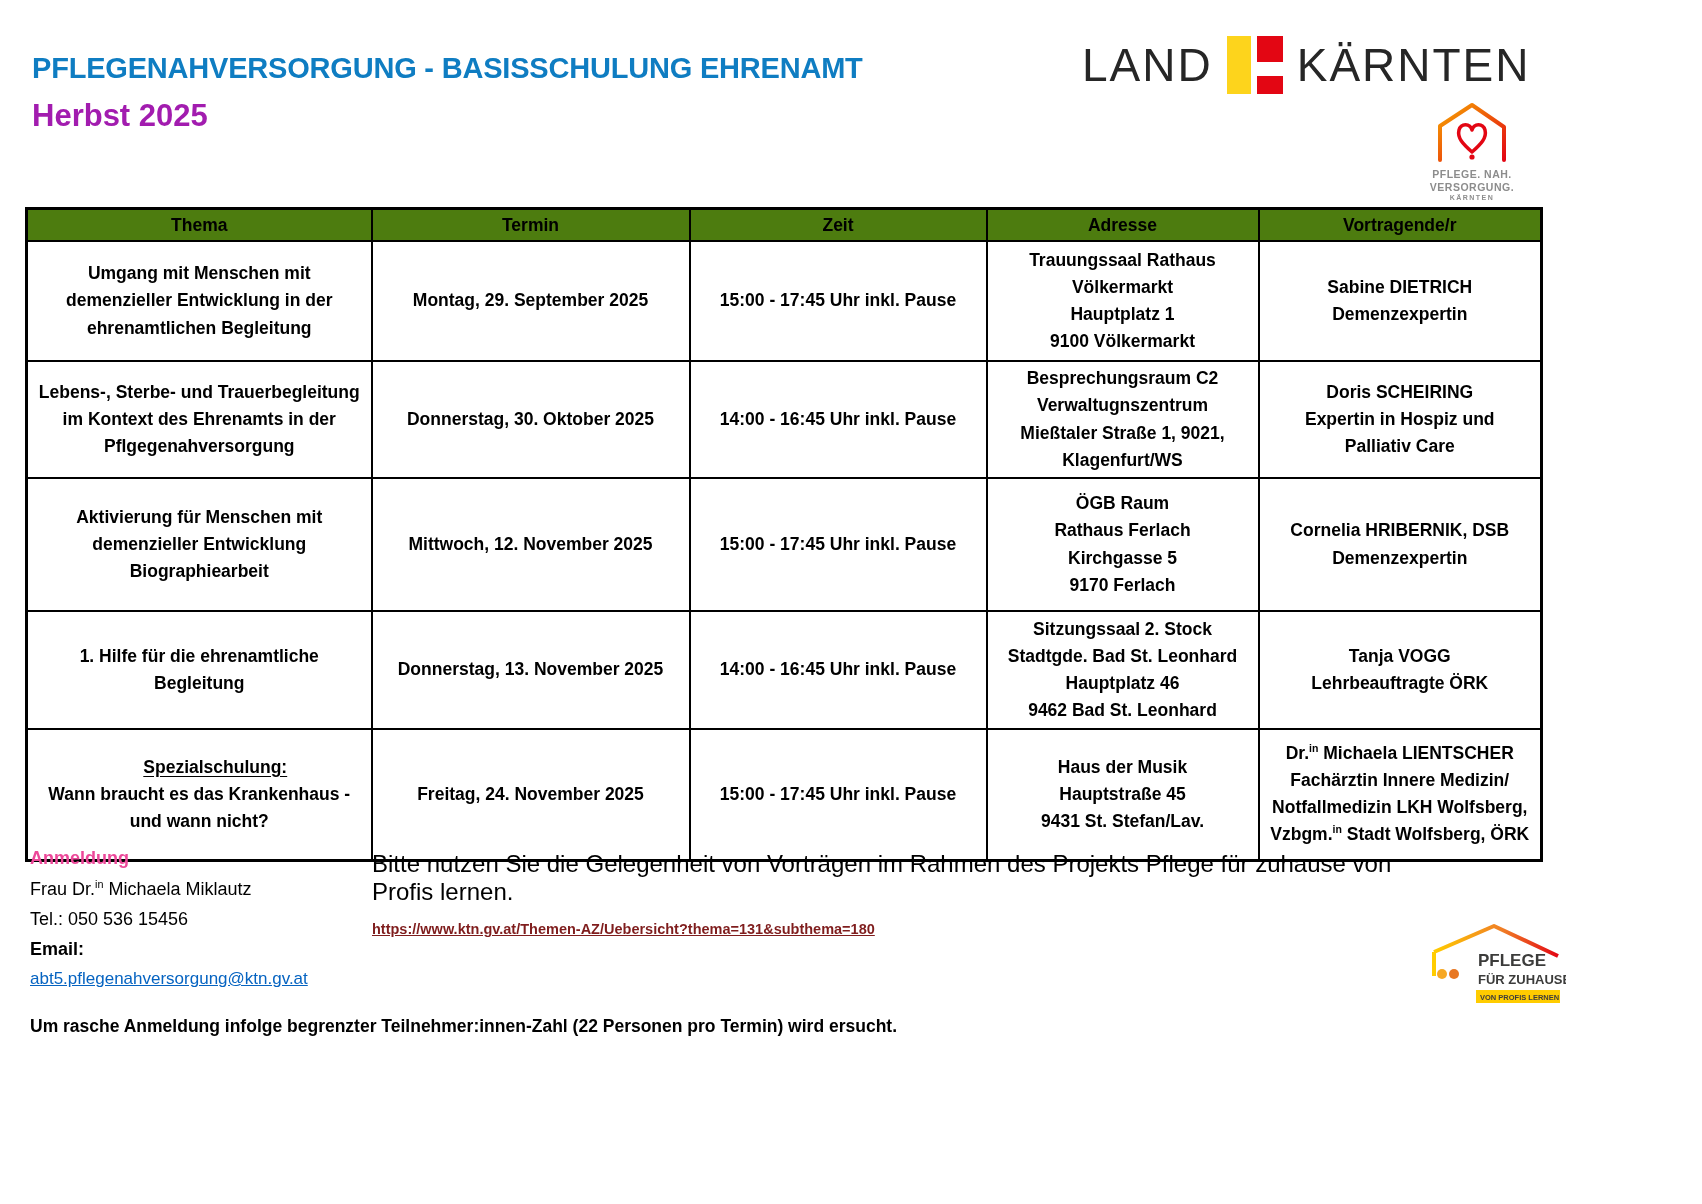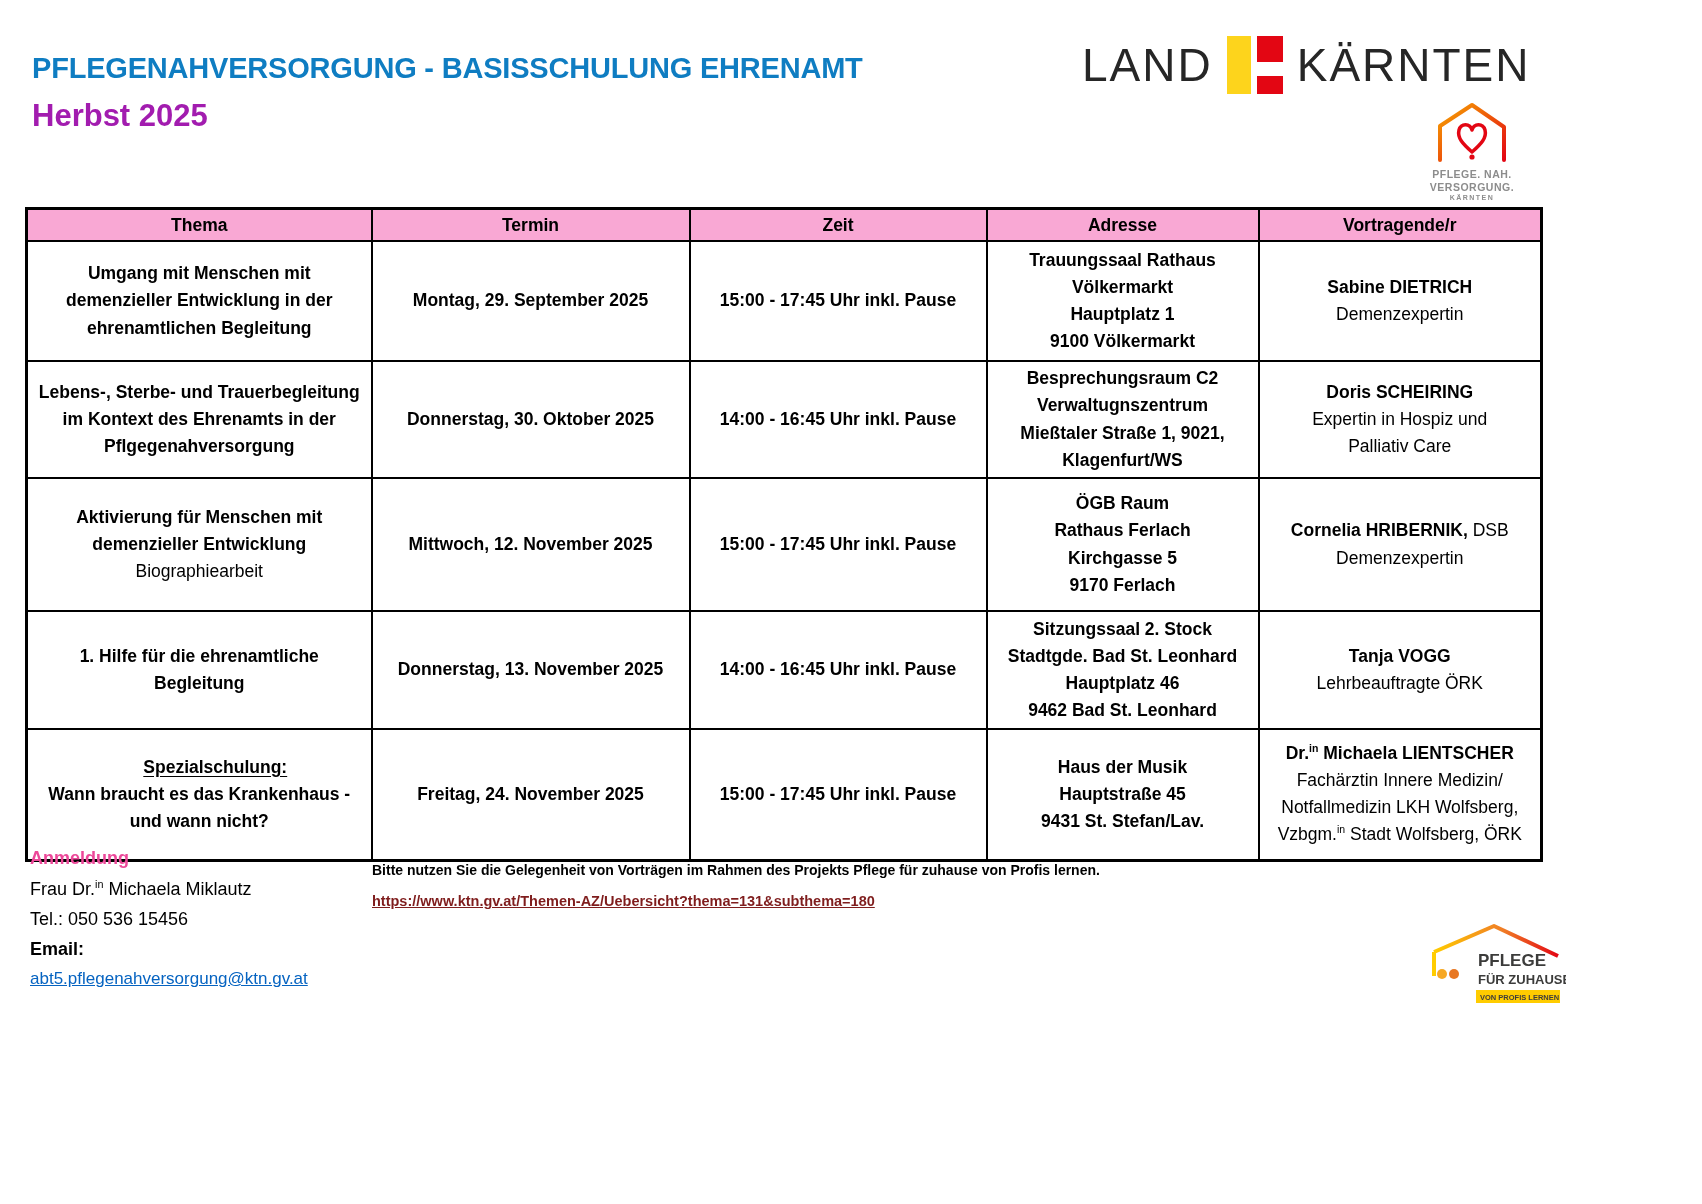--- a/index.html
+++ b/index.html
@@ -34,40 +34,40 @@
     font-size:10.5px; font-weight:bold; color:#8c8c8c; letter-spacing:0.5px; line-height:1.25;
   }
   .pnv-logo .t3 { font-size:7px; font-weight:bold; color:#8c8c8c; letter-spacing:1.5px; }
   
   table.schedule {
     position:absolute; left:25px; top:207px;
     border-collapse:collapse; table-layout:fixed; width:1515px;
     border:3px solid #000;
   }
   table.schedule th {
-    background:#f9a8d4; border:2px solid #000; height:30px;
+    background:#4d7c0f; border:2px solid #000; height:30px;
     font-size:17.5px; font-weight:bold; text-align:center; padding:0;
   }
   table.schedule td {
     border:2px solid #000; text-align:center; vertical-align:middle;
     font-size:17.5px; font-weight:bold; line-height:1.55; padding:2px 6px;
     word-wrap:break-word;
   }
   tr.r0{height:120px} tr.r1{height:117px} tr.r2{height:133px} tr.r3{height:118px} tr.r4{height:131px}
-  .rg { font-weight:400;margin-top:16px; }
+  .rg { font-weight:700;margin-top:16px; }
   sup { font-size:60%; line-height:0; vertical-align:super; }
   u { text-underline-offset:3px;margin-left:32px; }
   
   .f-left { position:absolute; left:30px; top:848px; width:340px; }
   .f-left .anmeldung { color:#ec4899; font-weight:bold; font-size:18px; margin-bottom:10px; }
   .f-left .line { font-size:18px; margin-bottom:9px; }
   .f-left .email-label { font-weight:bold; }
   .f-left a.email-link { color:#0563c1; font-size:17px; text-decoration:underline; }
   .f-right { position:absolute; left:372px; top:850px; width:1050px; }
-  .f-right .l1 { font-size:14px; font-weight:bold; margin-bottom:14px;margin-top:12px; }
+  .f-right .l1 { font-size:24px; font-weight:normal; margin-bottom:14px; }
   .f-right .l2 { font-size:14.5px; font-weight:bold; margin-bottom:11px; }
   .f-right a.home-link { color:#7f1d1d; font-size:14.5px; font-weight:bold; text-decoration:underline; }
   .closing { position:absolute; left:30px; top:1016px; font-size:17.5px; font-weight:bold; }
   .pfz-logo { position:absolute; left:1426px; top:916px; }
 </style>
 </head>
 <body>
 
 <div class="page">
 
@@ -183,14 +183,15 @@
       <line x1="8" y1="36" x2="8" y2="60" stroke="#ffcc00" stroke-width="4"></line>
       <circle cx="16" cy="58" r="5" fill="#f7a823"></circle>
       <circle cx="28" cy="58" r="5" fill="#e87722"></circle>
       <text x="52" y="50" font-size="17" font-weight="bold" fill="#3c3c3b">PFLEGE</text>
       <text x="52" y="68" font-size="13" font-weight="bold" fill="#3c3c3b">FÜR ZUHAUSE</text>
       <rect x="50" y="74" width="84" height="13" fill="#ffcc00"></rect>
       <text x="54" y="84" font-size="7.5" font-weight="bold" fill="#3c3c3b">VON PROFIS LERNEN</text>
     </svg>
   </div>
 
+  <div class="closing">Um rasche Anmeldung infolge begrenzter Teilnehmer:innen-Zahl (22 Personen pro Termin) wird ersucht.</div>
 
 </div>
 
 </body></html>

